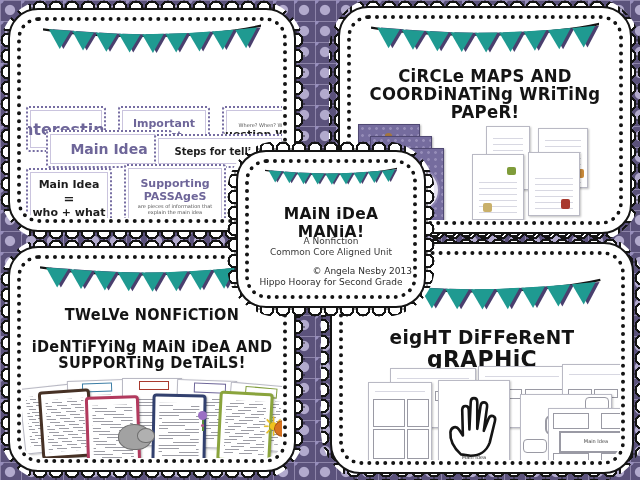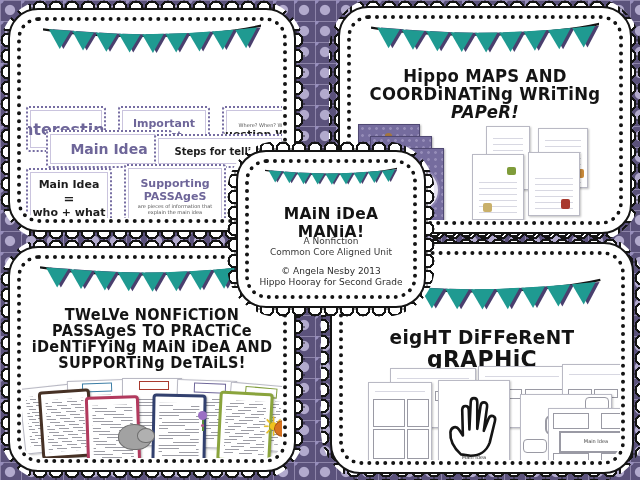--- a/index.html
+++ b/index.html
@@ -142,23 +142,23 @@
   </div>
 
   <div class="card" style="left:338px;top:6px;width:294px;height:228px;">
     <div class="scallops"></div>
     <div class="body"></div>
     <div class="dotted"></div>
     <div class="content">
       <svg class="bunting" style="left:7%;top:0;width:86%;" viewBox="0 0 300 46">
           <use href="#bunting-flags"></use>
         </svg>
-      <div class="title" style="top:48px;font-size:16.5px;">Hippo MAPS AND</div>
+      <div class="title" style="top:48px;font-size:16.5px;">CiRCLe MAPS AND</div>
       <div class="title" style="top:66px;font-size:16.5px;">COORDiNATiNg WRiTiNg</div>
-      <div class="title" style="top:84px;font-size:16.5px;font-style:italic;">PAPeR!</div>
+      <div class="title" style="top:84px;font-size:16.5px;">PAPeR!</div>
       <div class="abs" style="left:0;top:104px;right:0;bottom:0;">
         <div class="cmap" style="left:6px;top:0;width:60px;height:74px;">
             <div class="ring"></div>
           <div class="dotclip" style="left:26px;top:8px;width:7px;height:5px;background:#a4763d;"></div>
           </div>
         <div class="cmap" style="left:18px;top:12px;width:60px;height:74px;">
             <div class="ring"></div>
           <div class="dotclip" style="left:40px;top:50px;width:8px;height:6px;background:#8a5a2a;"></div>
           </div>
         <div class="cmap" style="left:30px;top:24px;width:60px;height:74px;">
@@ -187,21 +187,20 @@
 
   <div class="card" style="left:8px;top:246px;width:288px;height:226px;">
     <div class="scallops"></div>
     <div class="body"></div>
     <div class="dotted"></div>
     <div class="content">
       <svg class="bunting" style="left:7%;top:0;width:86%;" viewBox="0 0 300 46">
           <use href="#bunting-flags"></use>
         </svg>
       <div class="title" style="top:48px;font-size:14.5px;">TWeLVe NONFiCTiON</div>
-      <div class="title" style="top:64px;font-size:14.5px;">PASSAgeS TO PRACTiCe</div>
       <div class="title" style="top:96px;font-size:14.5px;">SUPPORTiNg DeTAiLS!</div>
       <div class="title" style="top:80px;font-size:14.5px;">iDeNTiFYiNg MAiN iDeA AND</div>
       <div class="abs" style="left:0;top:120px;right:0;bottom:0;">
         <div class="page" style="left:0;top:6px;width:52px;height:64px;transform:rotate(-6deg);">
             <div class="texty" style="left:5px;right:5px;top:8px;bottom:6px;"></div>
           </div>
         <div class="page" style="left:46px;top:0;width:56px;height:66px;transform:rotate(-2deg);">
             <div class="cell" style="left:14px;top:2px;width:28px;height:7px;border-color:#3d7ea6;"></div>
             <div class="texty" style="left:5px;right:5px;top:14px;bottom:6px;"></div>
           </div>
@@ -303,18 +302,18 @@
     <div class="scallops"></div>
     <div class="body"></div>
     <div class="dotted"></div>
     <div class="content">
       <svg class="bunting" style="left:9%;top:2px;width:82%;" viewBox="0 0 300 46">
           <use href="#bunting-flags"></use>
         </svg>
       <div class="title" style="top:42px;font-size:15.5px;">MAiN iDeA MANiA!</div>
       <div class="abs" style="top:83px;width:100%;text-align:center;font-size:9px;color:#3a3a3a;">Common Core Aligned Unit</div>
       <div class="abs" style="top:72px;width:100%;text-align:center;font-size:9px;color:#3a3a3a;">A Nonfiction</div>
-      <div class="abs" style="top:102px;width:100%;text-align:center;font-size:9px;color:#2c2c2c;">© Angela Nesby 2013</div>
+      <div class="abs" style="top:102px;width:100%;text-align:right;font-size:9px;color:#2c2c2c;">© Angela Nesby 2013</div>
       <div class="abs" style="top:113px;width:100%;text-align:center;font-size:9px;color:#2c2c2c;">Hippo Hooray for Second Grade</div>
     </div>
   </div>
 
 </div>
 
 </body></html>

